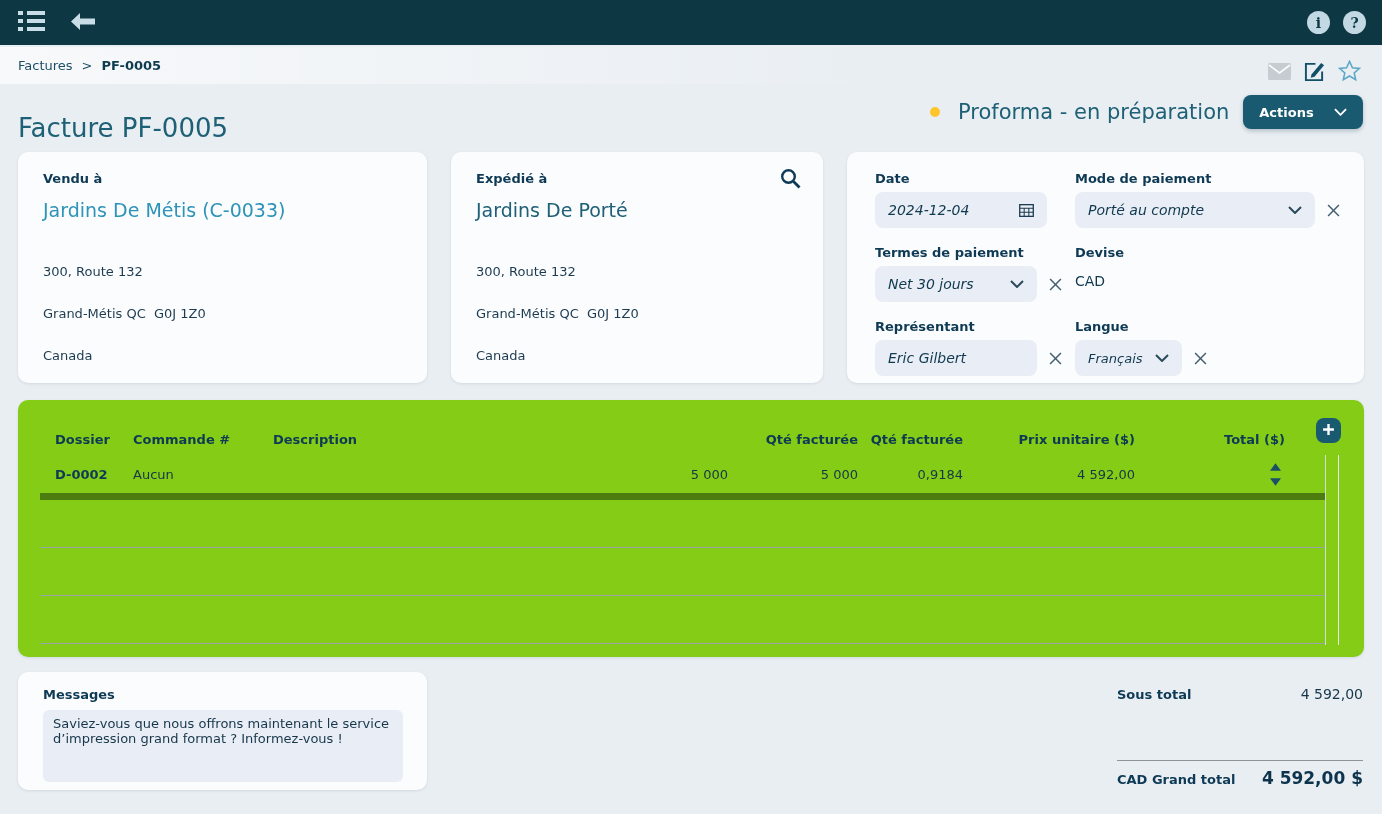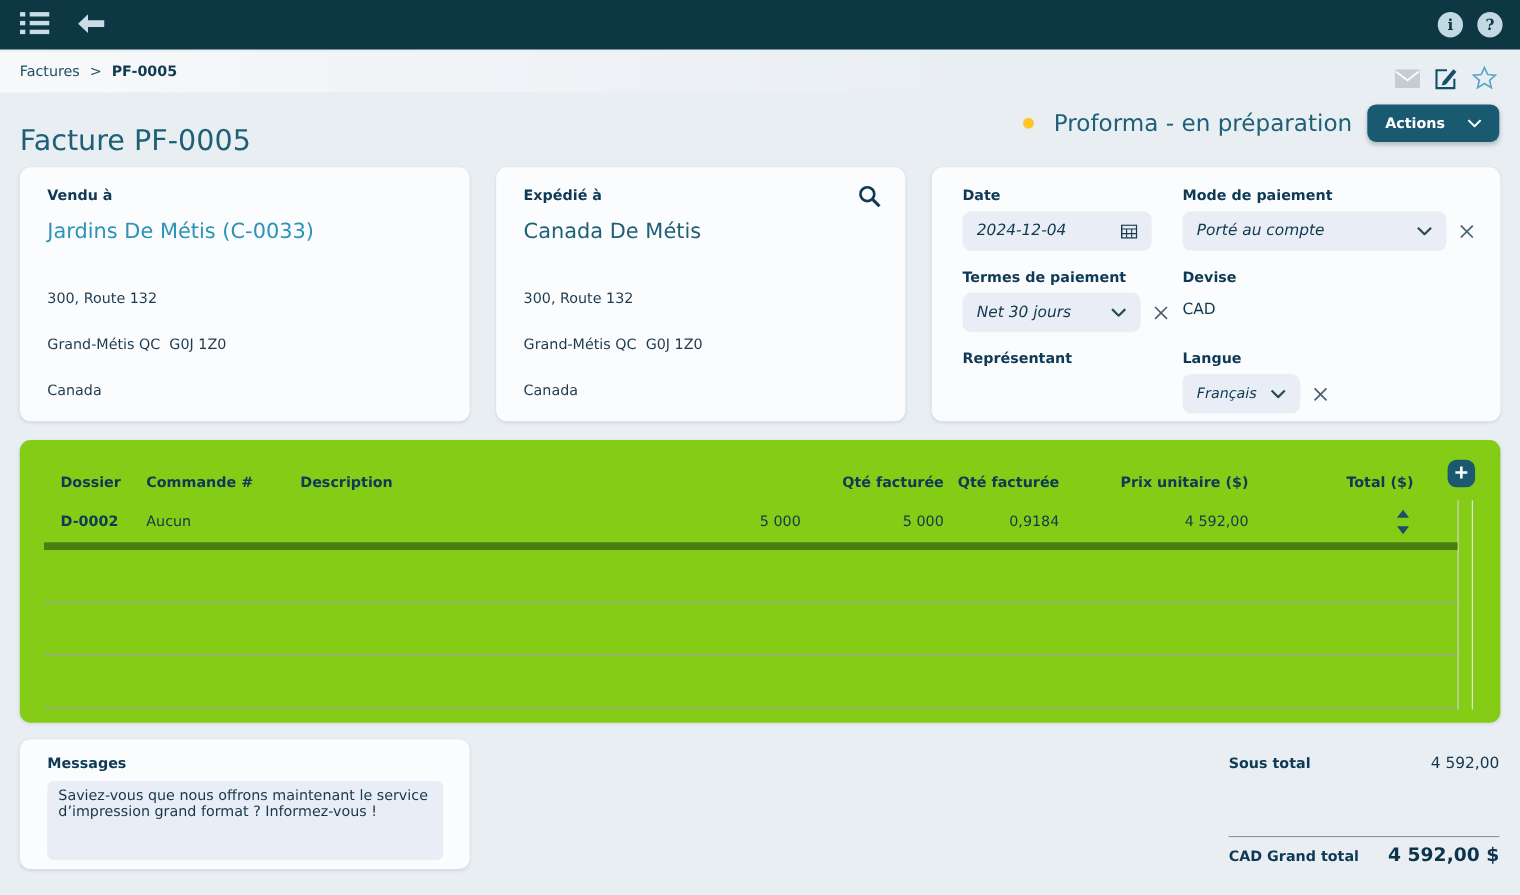--- a/index.html
+++ b/index.html
@@ -218,21 +218,21 @@
   <section class="card card-ship">
     <button class="search-btn">
       <span>
         <svg width="21" height="21" viewBox="0 0 21 21">
             <circle cx="8.5" cy="8.5" r="6.3" fill="none" stroke="currentColor" stroke-width="2.4"></circle>
           <path d="M13.5 13.5 L19.5 19.5" stroke="currentColor" stroke-width="2.8"></path>
           </svg>
       </span>
     </button>
     <div class="sec-label">Expédié à</div>
-    <div class="ship-name">Canada De Métis</div>
+    <div class="ship-name">Jardins De Porté</div>
     <div class="addr">
       <div>300, Route 132</div>
       <div>Grand-Métis QC  G0J 1Z0</div>
       <div>Canada</div>
     </div>
     <div class="fld-label">
       <span>Code de taxes</span><span class="req">*</span>
     </div>
     <div class="fld-row">
       <div class="select" style="width:180px;">
@@ -302,20 +302,30 @@
               </svg>
           </button>
         </div>
       </div>
       <div class="dg-cell">
         <div class="fld-label">Devise</div>
         <div class="plain-val">CAD</div>
       </div>
       <div class="dg-cell">
         <div class="fld-label">Représentant</div>
+        <div class="fld-row">
+          <div class="txt-input" style="width:162px;">
+            <span>Eric Gilbert</span>
+          </div>
+          <button class="clear-x">
+            <svg width="13" height="13" viewBox="0 0 12 12">
+                <path d="M1 1 L11 11 M11 1 L1 11" stroke="currentColor" stroke-width="1.4"></path>
+              </svg>
+          </button>
+        </div>
       </div>
       <div class="dg-cell">
         <div class="fld-label">Langue</div>
         <div class="fld-row">
           <div class="select" style="width:107px;font-size:13px;">
             <span>Français</span>
             <span class="chev">
               <svg width="14" height="8" viewBox="0 0 14 8">
                   <path d="M1 1 L7 7 L13 1" fill="none" stroke="currentColor" stroke-width="2"></path>
                 </svg>

